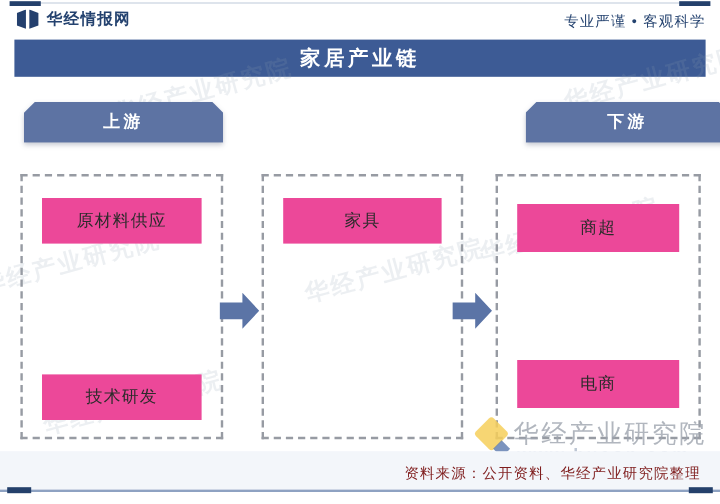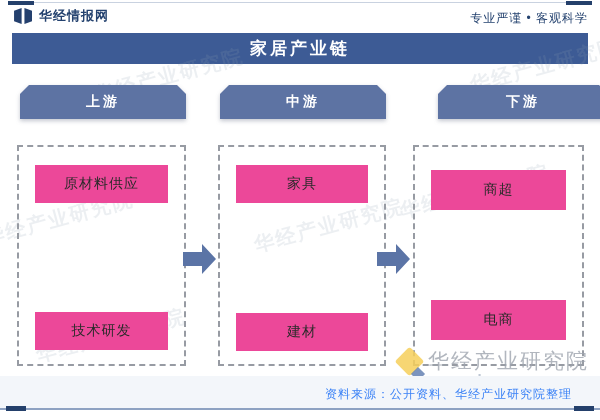--- a/index.html
+++ b/index.html
@@ -45,21 +45,21 @@
         font-size:14px;color:#2b2b2b;letter-spacing:1px;}
   #stage3 .node{height:40px;}
 
   
   .arrow{position:absolute;top:243px;width:34px;height:32px;}
   #arrow1{left:183px;}
   #arrow2{left:377px;}
 
   
   .footer-strip{position:absolute;left:0;top:376px;width:600px;height:32px;background:#f3f6fa;}
-  .source{position:absolute;right:28px;top:386px;font-size:12px;color:#3b82f6;letter-spacing:1px;}
+  .source{position:absolute;right:16px;top:386px;font-size:12px;color:#7f1d1d;letter-spacing:1px;}
   .bottom-rule{position:absolute;left:0;top:408px;width:600px;height:2px;background:#8ea2c2;}
   .bottom-dash{position:absolute;top:406px;width:20px;height:5px;background:#24406b;}
   .bottom-dash.left{left:6px;}
   .bottom-dash.right{right:6px;}
 
   
   .wm{position:absolute;color:rgba(145,158,178,.17);font-size:20px;font-weight:bold;
       letter-spacing:2px;transform:rotate(-15deg);white-space:nowrap;pointer-events:none;}
   #wm1{left:92px;top:62px;}
   #wm2{left:-18px;top:205px;}
@@ -103,35 +103,31 @@
   <span class="wm" id="wm1">华经产业研究院</span>
   <span class="wm" id="wm2">华经产业研究院</span>
   <span class="wm" id="wm3">华经产业研究院</span>
   <span class="wm" id="wm4">华经产业研究院</span>
   <span class="wm" id="wm5">华经产业研究院</span>
   <span class="wm" id="wm6">华经产业研究院</span>
 
   <div class="pill-wrap" id="pill1" style="left:20px;width:166px;">
     <div class="pill">上游</div>
   </div>
-  <div class="pill-wrap" id="pill2" style="left:220px;width:166px;">
-    <div class="pill">中游</div>
-  </div>
   <div class="pill-wrap" id="pill3" style="left:438px;width:170px;">
     <div class="pill">下游</div>
   </div>
 
   <div class="stage" id="stage1">
     <div class="node">原材料供应</div>
     <div class="node">技术研发</div>
   </div>
 
   <div class="stage" id="stage2">
     <div class="node">家具</div>
-    <div class="node">建材</div>
   </div>
 
   <div class="stage" id="stage3">
     <div class="node">商超</div>
     <div class="node">电商</div>
   </div>
 
   <div class="arrow" id="arrow1">
     <svg width="34" height="32" viewBox="0 0 34 32">
       <polygon points="0,9 19,9 19,1 33,16 19,31 19,23 0,23" fill="#5b74a6"></polygon>

